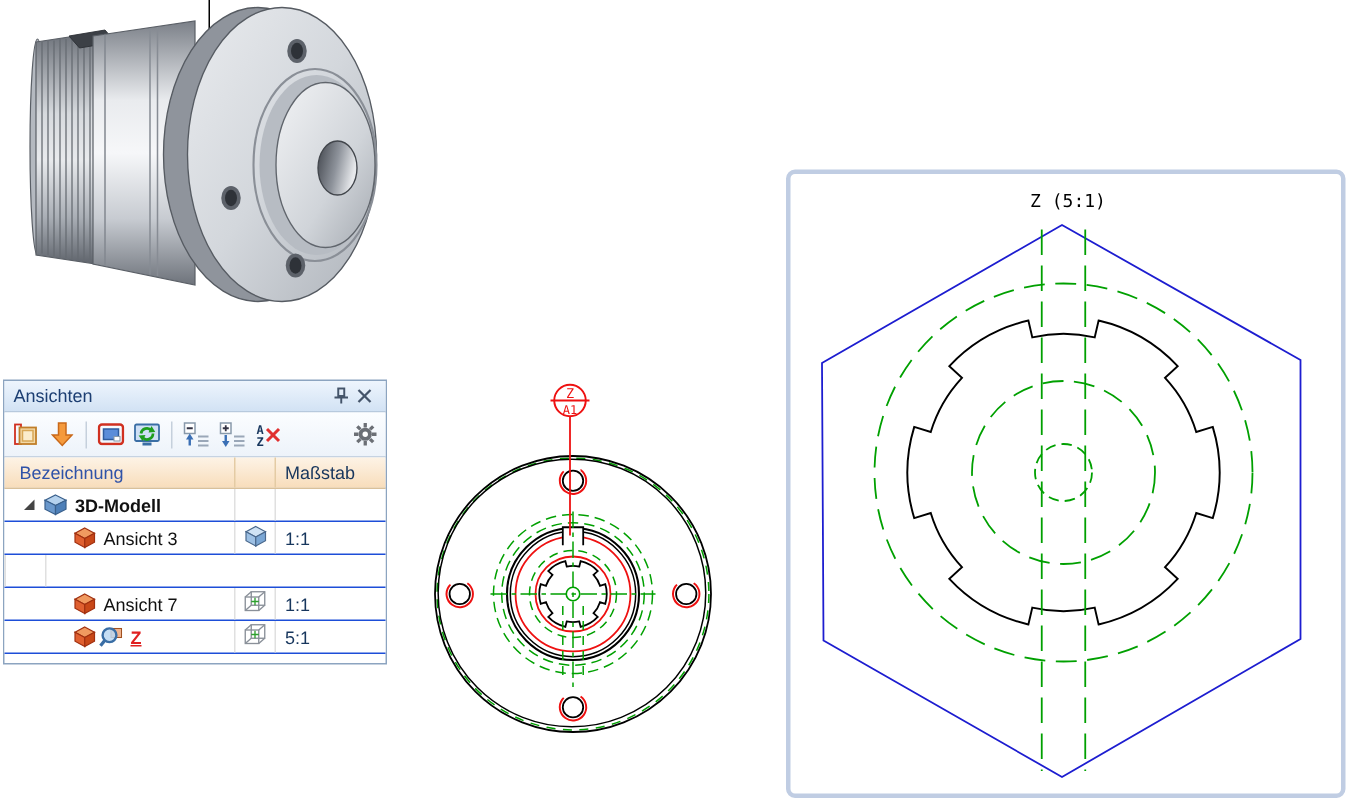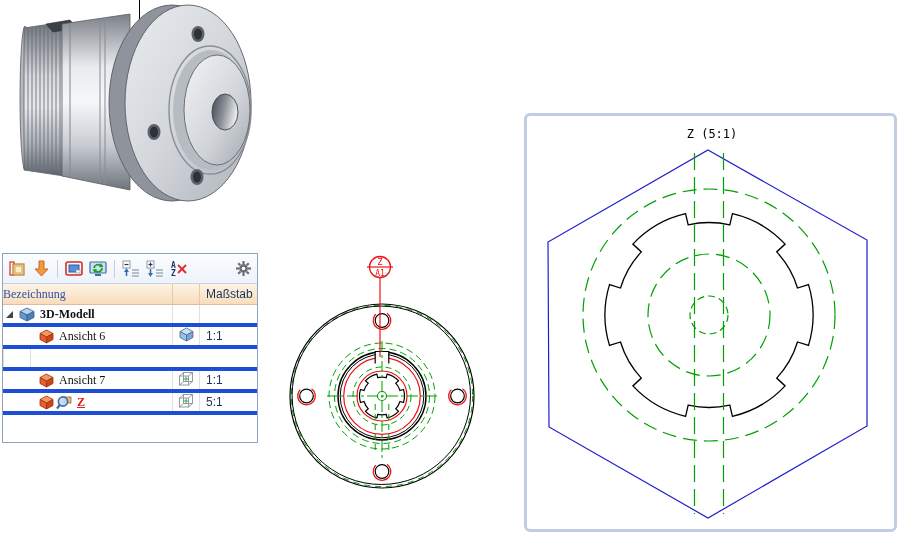--- a/index.html
+++ b/index.html
@@ -21,26 +21,26 @@
   .pt-btn{width:16px;height:14px;display:flex;align-items:center;justify-content:center;cursor:default;}
   .toolbar{height:30px;display:flex;align-items:center;gap:4px;padding:0 4px;
     background:linear-gradient(#fbfdff,#edf3fa);border-bottom:1px solid #c6d3e2;}
   .tb-ic{width:20px;height:20px;display:flex;align-items:center;justify-content:center;border-radius:2px;}
   .tb-sep{width:1px;height:18px;background:#c5d0dc;margin:0 2px;}
   .tb-spacer{flex:1;}
 
   .thead,.trow{display:flex;align-items:center;font-size:12px;color:#111;}
   .thead{height:21px;background:linear-gradient(#fdf3e6,#f8ddbb);border-bottom:1px solid #d9c09a;
     color:var(--c-header-text);}
-  .c-name{flex:1;display:flex;align-items:center;height:100%;padding-left:0;overflow:hidden;white-space:nowrap;font-family:Liberation Serif, serif;}
+  .c-name{flex:1;display:flex;align-items:center;height:100%;padding-left:10px;overflow:hidden;white-space:nowrap;}
   .c-mid{width:27px;display:flex;align-items:center;justify-content:center;height:100%;border-left:1px solid #e0e0e0;}
-  .c-scale{width:58px;height:100%;display:flex;align-items:center;padding-left:6px;border-left:1px solid #e0e0e0;
+  .c-scale{width:74px;height:100%;display:flex;align-items:center;padding-left:6px;border-left:1px solid #e0e0e0;
     color:var(--c-scale-text);}
   .thead .c-mid,.thead .c-scale{border-left:1px solid #e4cba4;}
-  .trow{height:22px;border-bottom:4px solid #1d4ed8;background:#fff;}
+  .trow{height:22px;border-bottom:1px solid #1d4ed8;background:#fff;}
   .trow .lbl{margin-left:5px;}
   .bold{font-weight:bold;}
   .und{text-decoration:underline;}
   .zred{color:var(--c-z-red);font-weight:bold;text-decoration:underline;}
   .exp{width:12px;display:flex;justify-content:center;margin-right:2px;} .ind2{width:34px;}
   .ric{display:flex;align-items:center;margin-left:2px;}
 
   
   .dframe{left:524px;top:113px;width:373px;height:419px;border:3px solid var(--c-frame);
     border-radius:6px;background:#fff;}
@@ -123,20 +123,40 @@
         <ellipse cx="194" cy="34" rx="4" ry="5.5" fill="#2e3238"></ellipse>
     <ellipse cx="150" cy="132" rx="6.5" ry="8" fill="#5d626a"></ellipse>
         <ellipse cx="150" cy="132" rx="4" ry="5.5" fill="#2e3238"></ellipse>
     <ellipse cx="193" cy="177" rx="6.5" ry="8" fill="#5d626a"></ellipse>
         <ellipse cx="193" cy="177" rx="4" ry="5.5" fill="#2e3238"></ellipse>
   </g>
 </svg>
 </div>
 
 <div class="abs panel">
+  <div class="panel-title">
+    <span class="t">Ansichten</span>
+    <span class="pt-btn">
+      <svg width="11" height="12" viewBox="0 0 11 12">
+          <g stroke="#44546a" stroke-width="1.3" fill="none">
+        <rect x="3.5" y="1" width="4" height="5"></rect>
+            <line x1="1" y1="7" x2="10" y2="7"></line>
+            <line x1="5.5" y1="7" x2="5.5" y2="11"></line>
+          </g>
+        </svg>
+    </span>
+    <span class="pt-btn">
+      <svg width="10" height="10" viewBox="0 0 10 10">
+          <g stroke="#44546a" stroke-width="1.5">
+        <line x1="1" y1="1" x2="9" y2="9"></line>
+            <line x1="9" y1="1" x2="1" y2="9"></line>
+          </g>
+        </svg>
+    </span>
+  </div>
 
   <div class="toolbar">
     <span class="tb-ic">
       <svg width="17" height="17" viewBox="0 0 17 17">
         <rect x="1" y="2" width="4" height="13" fill="none" stroke="#d03020" stroke-width="1.2"></rect>
         <rect x="4" y="4" width="11" height="11" fill="#f3d9a8" stroke="#c07f2a" stroke-width="1.2"></rect>
         <rect x="6" y="6" width="7" height="7" fill="#fbeccc" stroke="#d8a756" stroke-width="1"></rect>
       </svg>
     </span>
     <span class="tb-ic">
@@ -248,21 +268,21 @@
   <div class="trow">
     <div class="c-name">
         <span class="ind2"></span>
       <span class="ric">
         <svg width="15" height="15" viewBox="0 0 15 15">
           <polygon points="7.5,1 14,4.5 7.5,8 1,4.5" fill="#f09a60" stroke="#a03010" stroke-width="0.8"></polygon>
           <polygon points="1,4.5 7.5,8 7.5,14 1,10.5" fill="#e06030" stroke="#a03010" stroke-width="0.8"></polygon>
           <polygon points="14,4.5 7.5,8 7.5,14 14,10.5" fill="#c84818" stroke="#a03010" stroke-width="0.8"></polygon>
         </svg>
       </span>
-      <span class="lbl">Ansicht 6</span>
+      <span class="lbl">Ansicht 3</span>
     </div>
     <div class="c-mid">
       <span>
         <svg width="15" height="15" viewBox="0 0 15 15">
           <polygon points="7.5,1 14,4.5 7.5,8 1,4.5" fill="#cfe2f4" stroke="#4a688c" stroke-width="0.8"></polygon>
           <polygon points="1,4.5 7.5,8 7.5,14 1,10.5" fill="#9dc0e4" stroke="#4a688c" stroke-width="0.8"></polygon>
           <polygon points="14,4.5 7.5,8 7.5,14 14,10.5" fill="#7aa6d4" stroke="#4a688c" stroke-width="0.8"></polygon>
         </svg>
       </span>
     </div>

